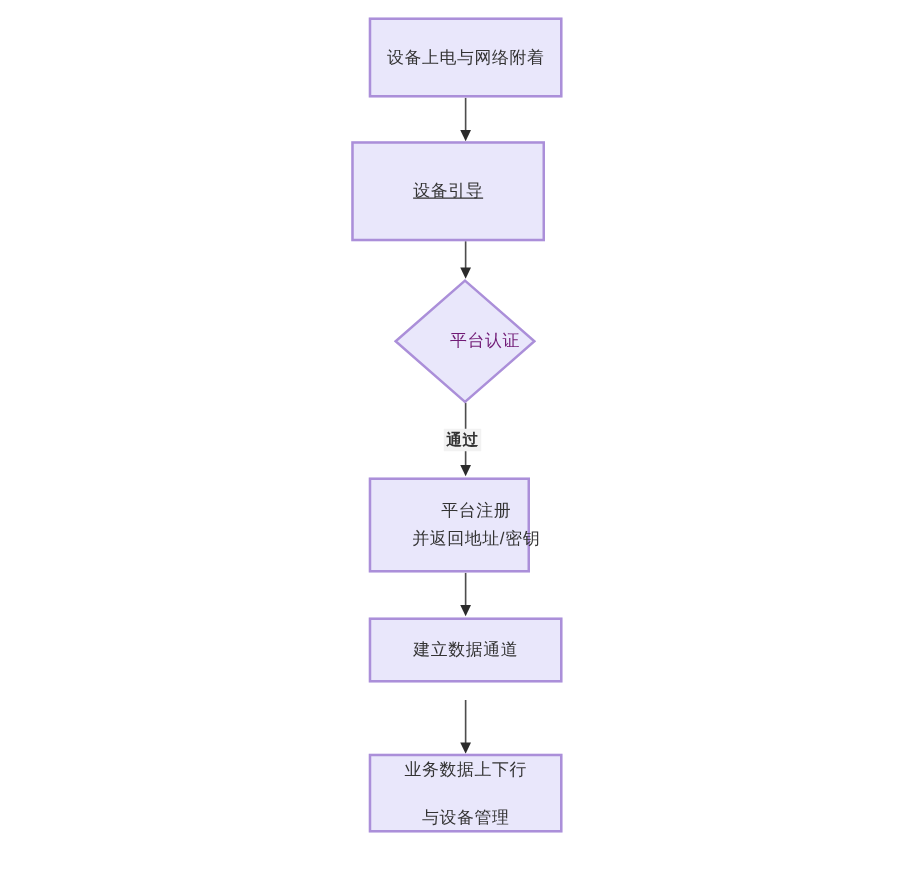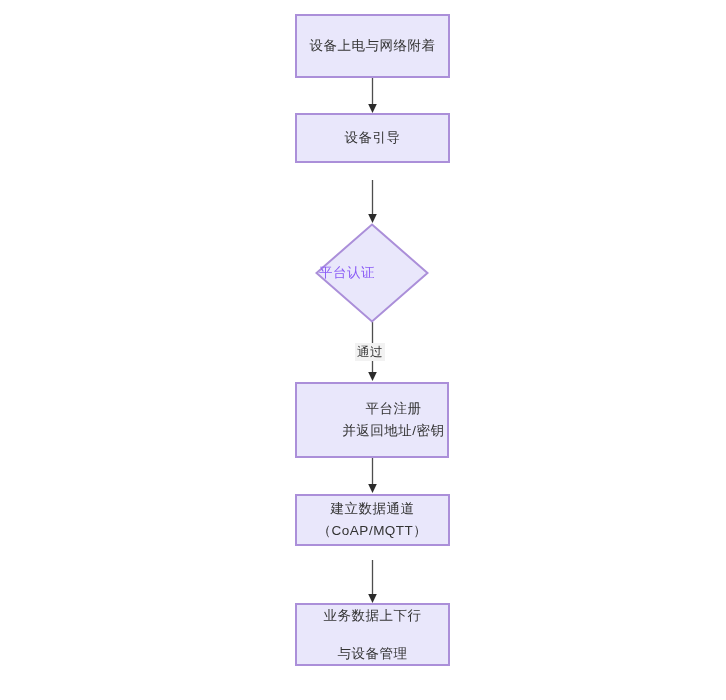--- a/index.html
+++ b/index.html
@@ -42,30 +42,30 @@
   }
   
   .node-diamond-wrap {
     position: absolute;
   }
   .node-diamond-wrap svg {
     display: block;
   }
   .diamond-label {
     position: absolute;
-    left: 4px;
+    left: 16px;
     top: 0;
     width: 100%;
     height: 100%;
     display: flex;
     align-items: center;
-    justify-content: flex-start;
+    justify-content: center;
     font-size: 13.5px;
     line-height: 22px;
-    color: #8b5cf6;
+    color: #701a75;
     letter-spacing: 0.5px;
     pointer-events: none;
   }
   
   .connector {
     position: absolute;
   }
   .connector svg { display: block; }
   .edge-label {
     position: absolute;
@@ -96,61 +96,60 @@
       <polygon points="6.5,43 2.2,34 10.8,34" fill="#2b2b2b"></polygon>
     </svg>
   </div>
 
   <div class="connector" style="left:366px; top:322px; width:13px; height:60px;">
     <svg width="13" height="60" viewBox="0 0 13 60">
       <line x1="6.5" y1="0" x2="6.5" y2="52" stroke="#4d4d4d" stroke-width="1.3"></line>
       <polygon points="6.5,59 2.2,50 10.8,50" fill="#2b2b2b"></polygon>
     </svg>
   </div>
-  <div class="edge-label" style="left:355px; top:343px;">通过</div>
+  <div class="edge-label" style="left:355px; top:343px;font-weight:bold;">通过</div>
 
   <div class="connector" style="left:366px; top:458px; width:13px; height:36px;">
     <svg width="13" height="36" viewBox="0 0 13 36">
       <line x1="6.5" y1="0" x2="6.5" y2="28" stroke="#4d4d4d" stroke-width="1.3"></line>
       <polygon points="6.5,35 2.2,26 10.8,26" fill="#2b2b2b"></polygon>
     </svg>
   </div>
 
   <div class="connector" style="left:366px; top:560px; width:13px; height:44px;">
     <svg width="13" height="44" viewBox="0 0 13 44">
       <line x1="6.5" y1="0" x2="6.5" y2="36" stroke="#4d4d4d" stroke-width="1.3"></line>
       <polygon points="6.5,43 2.2,34 10.8,34" fill="#2b2b2b"></polygon>
     </svg>
   </div>
 
   <div class="node-box" style="left:295px; top:14px; width:155px; height:64px;">
     <span class="node-line">设备上电与网络附着</span>
   </div>
 
-  <div class="node-box" style="left:295px; top:113px; width:155px; height:50px;">
+  <div class="node-box" style="left:281px; top:113px; width:155px; height:80px;text-decoration:underline;">
     <span class="node-line">设备引导</span>
   </div>
 
   <div class="node-diamond-wrap" style="left:315px; top:223px; width:114px; height:100px;">
     <svg width="114" height="100" viewBox="0 0 114 100">
       <polygon points="57,1.5 112.5,50 57,98.5 1.5,50" fill="#e9e7fb" stroke="#ab8fd9" stroke-width="2"></polygon>
     </svg>
     <div class="diamond-label">
       <span class="node-line">平台认证</span>
     </div>
   </div>
 
-  <div class="node-box" style="left:295px; top:382px; width:154px; height:76px;padding-left:43px;">
+  <div class="node-box" style="left:295px; top:382px; width:129px; height:76px;padding-left:43px;">
     <span class="node-line">平台注册</span>
     <span class="node-line">并返回地址/密钥</span>
   </div>
 
   <div class="node-box" style="left:295px; top:494px; width:155px; height:52px;">
     <span class="node-line">建立数据通道</span>
-    <span class="node-line">（CoAP/MQTT）</span>
   </div>
 
   <div class="node-box" style="left:295px; top:603px; width:155px; height:63px;gap:16px;">
     <span class="node-line">业务数据上下行</span>
     <span class="node-line">与设备管理</span>
   </div>
 
 </div>
 
 </body></html>

